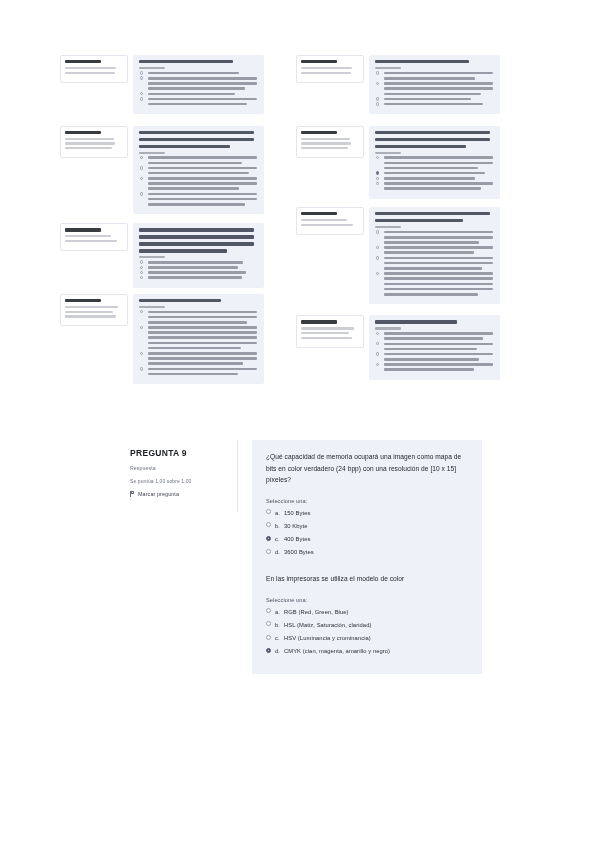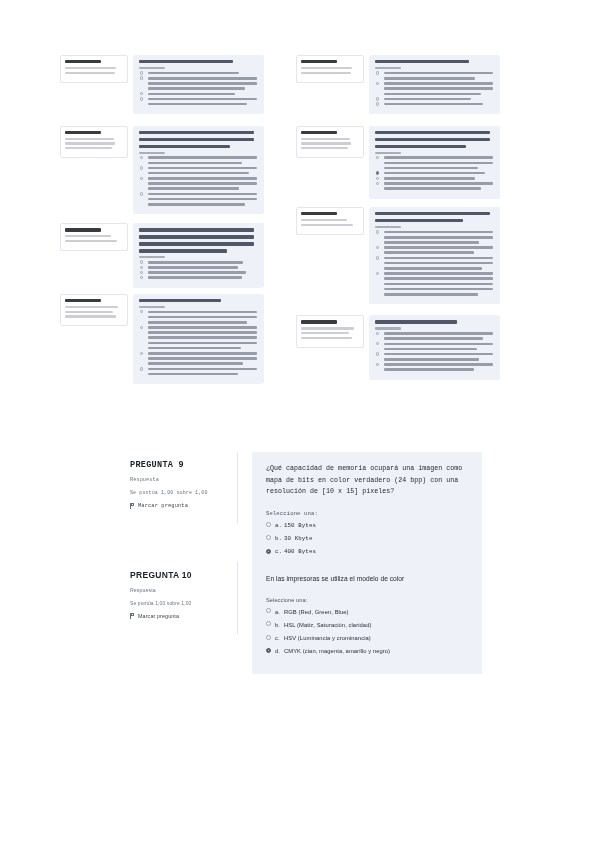--- a/index.html
+++ b/index.html
@@ -96,21 +96,21 @@
     opacity: .8;
   }
   .mini-radio.sel { background: #4a5163; border-color: #4a5163; }
 
   
   .q-block {
     position: absolute;
     left: 120px;
     width: 362px;
   }
-  #q9-block  { top: 452px; font-family: Liberation Mono, monospace; }
+  #q9-block  { top: 440px; }
   #q10-block { top: 562px; }
 
   .q-info {
     position: absolute;
     left: 0;
     top: 0;
     width: 118px;
     min-height: 72px;
     background: #ffffff;
     border-right: 1px solid #e1e4ec;
@@ -605,29 +605,20 @@
         <li class="q-option">
           <span class="radio"></span>
           <span class="opt-key">d.</span>
           <span class="opt-text">3600 Bytes</span>
         </li>
       </ul>
   </div>
 </div>
 
 <div class="q-block" id="q10-block">
-  <div class="q-info">
-    <div class="q-num">PREGUNTA 10</div>
-    <div class="q-meta">Respuesta</div>
-    <div class="q-meta small">Se puntúa 1,00 sobre 1,00</div>
-    <div class="q-flag">
-      <span class="flag-icon"></span>
-      <span>Marcar pregunta</span>
-    </div>
-  </div>
   <div class="q-content">
     <p class="q-text">En las impresoras se utiliza el modelo de color</p>
     <div class="q-select-label">Seleccione una:</div>
     <ul class="q-options">
         <li class="q-option">
           <span class="radio"></span>
           <span class="opt-key">a.</span>
           <span class="opt-text">RGB (Red, Green, Blue)</span>
         </li>
         <li class="q-option">

